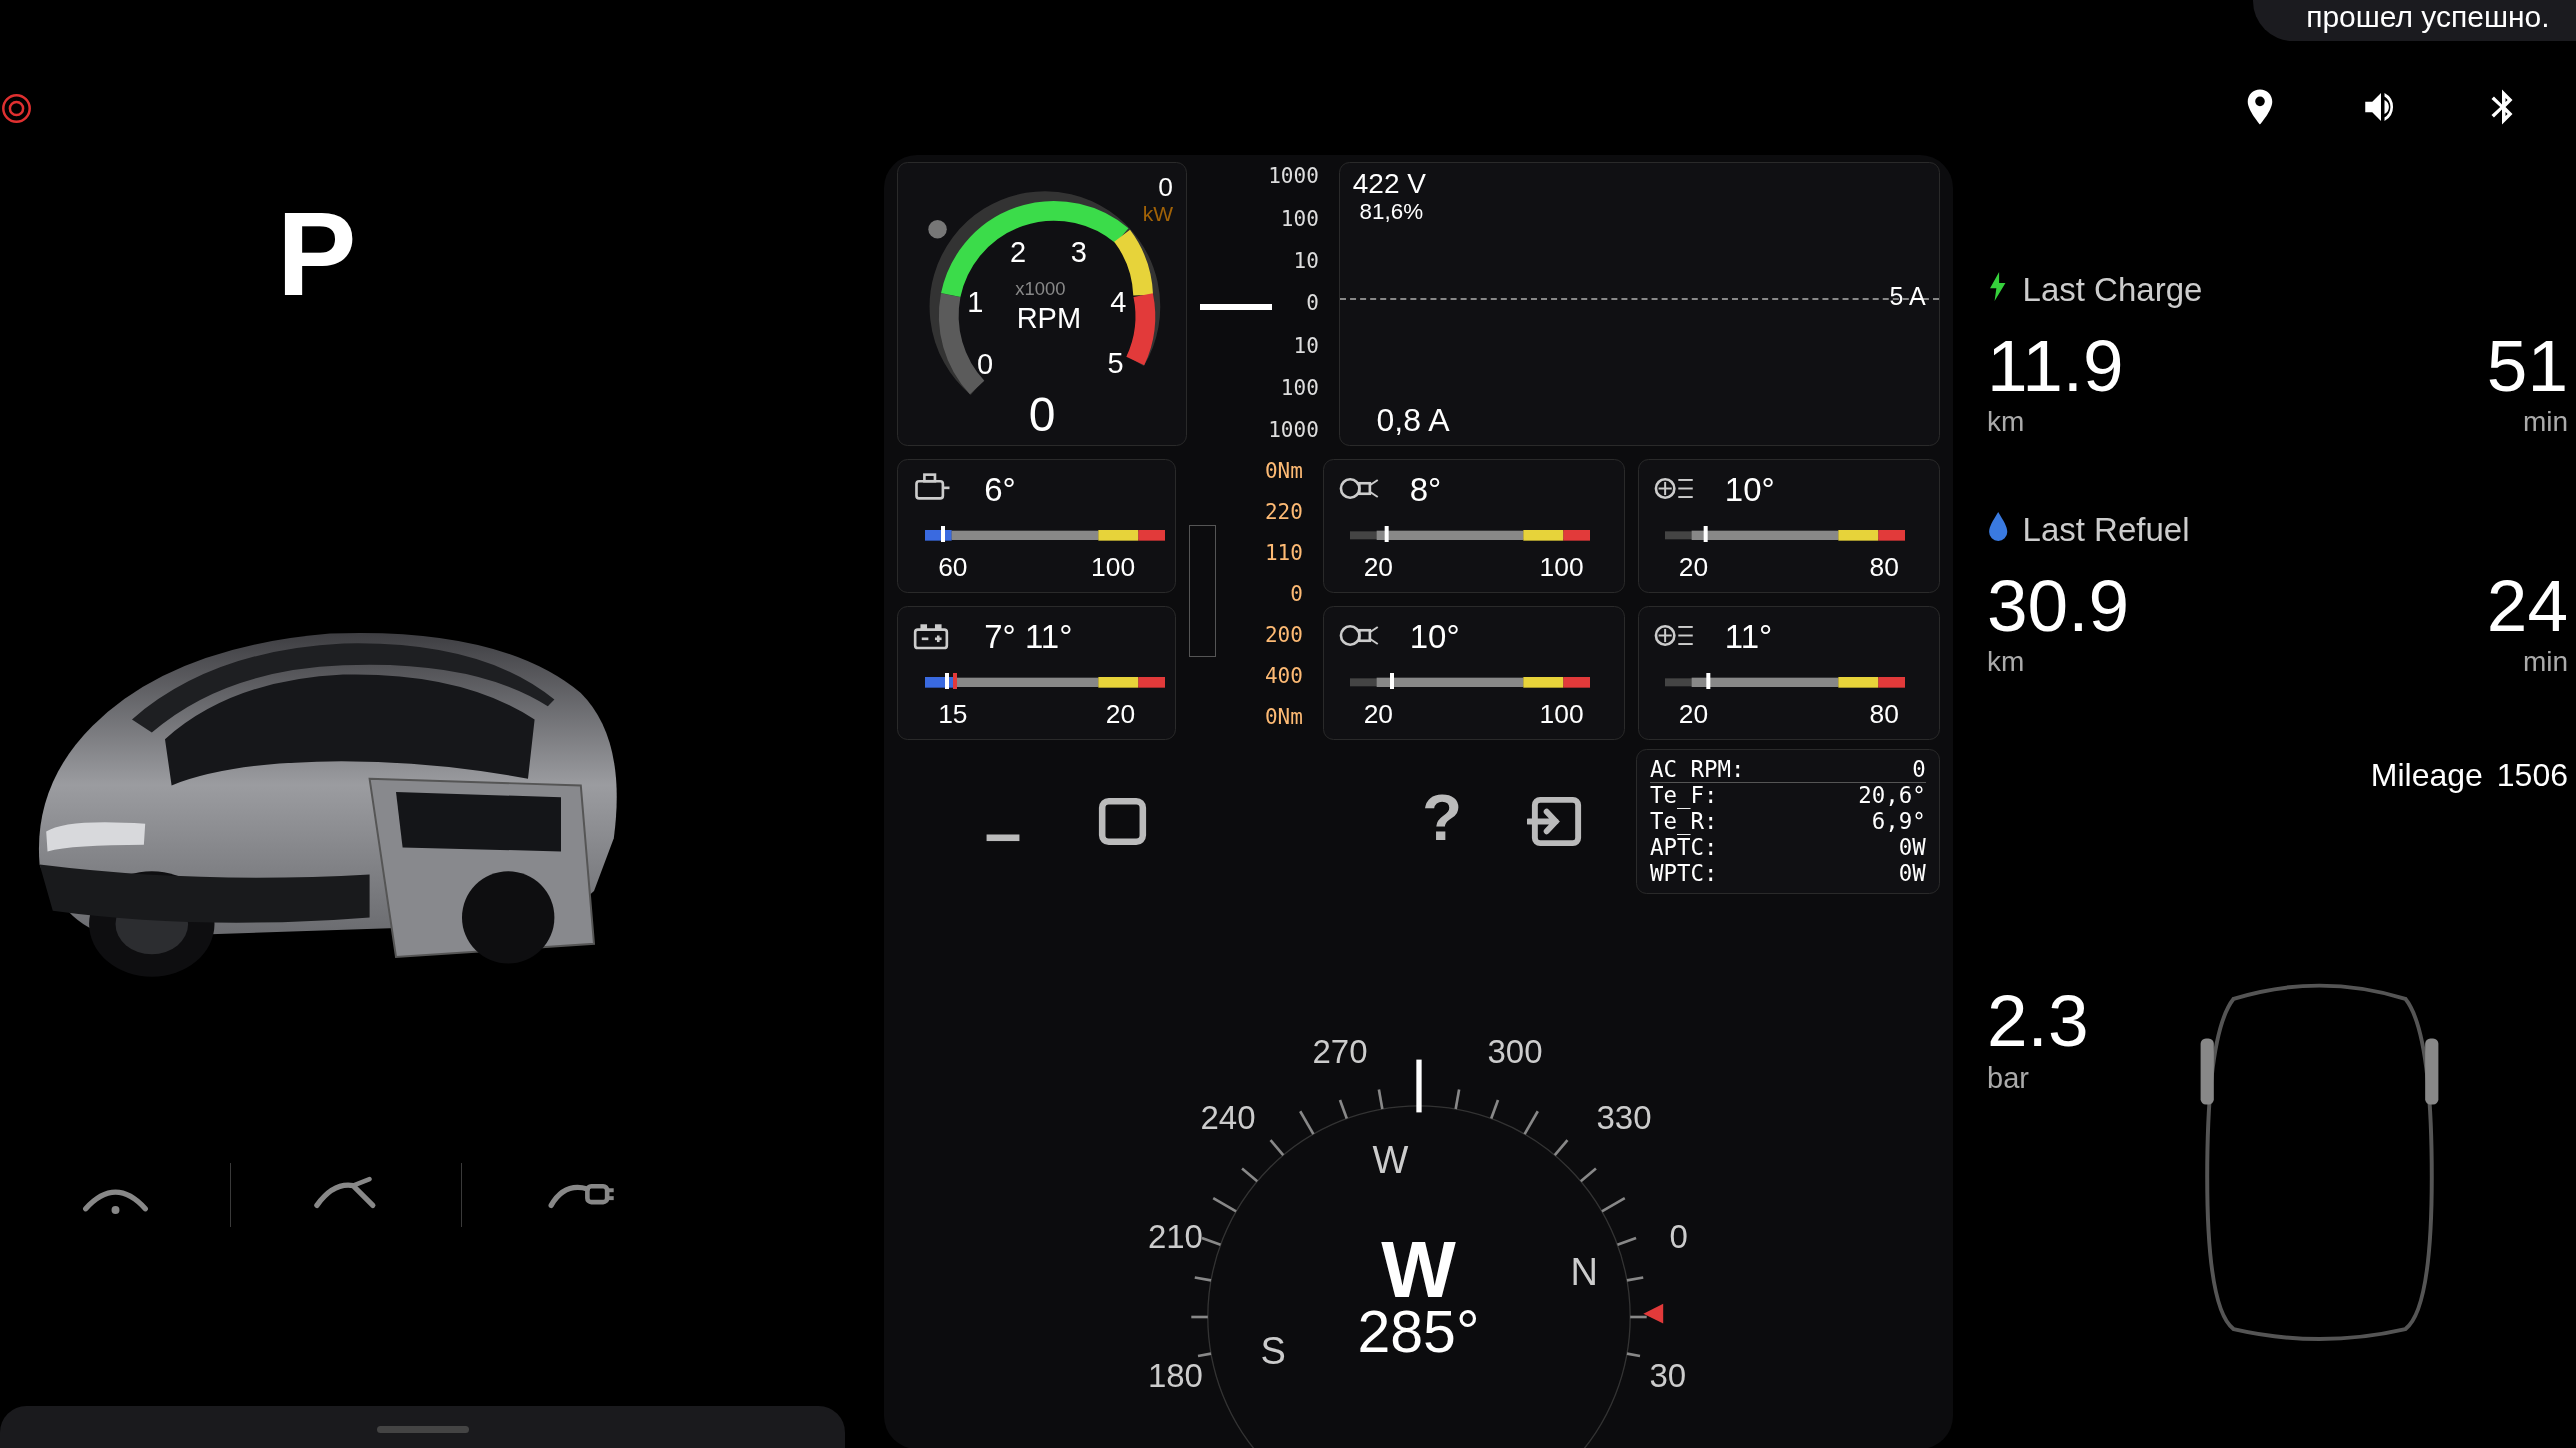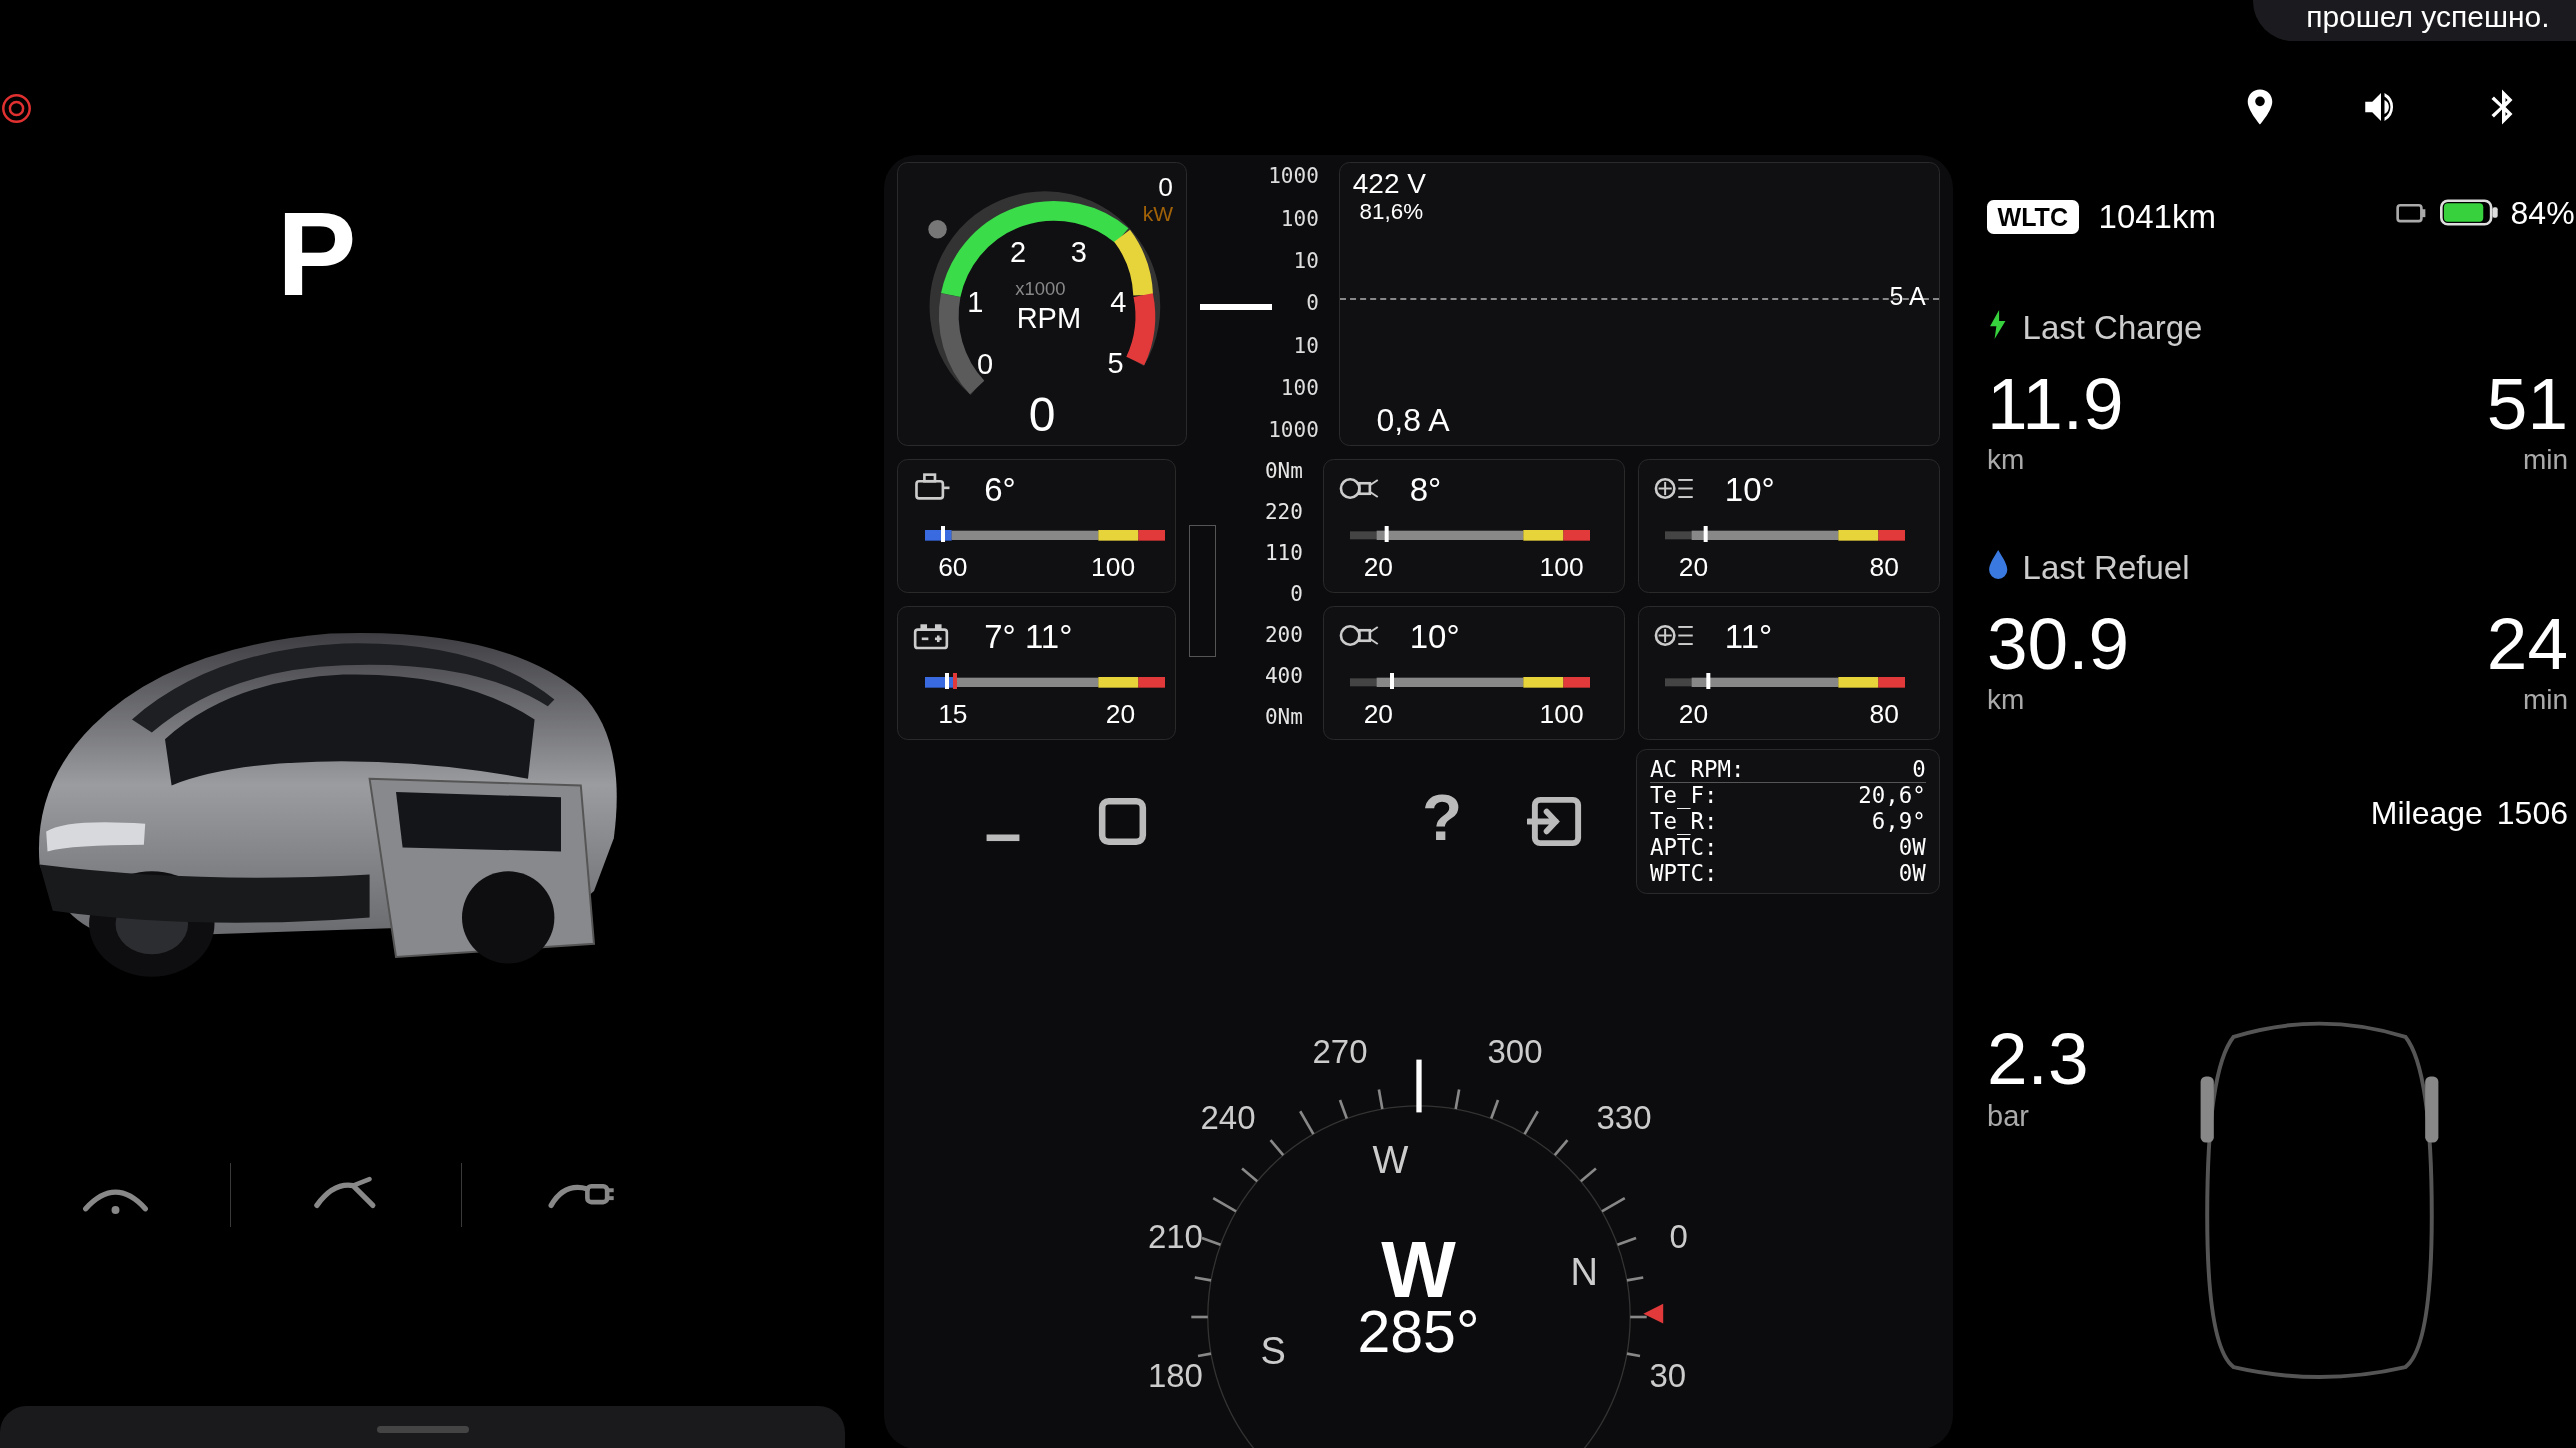--- a/index.html
+++ b/index.html
@@ -114,21 +114,21 @@
 .graph-box .trace { position: absolute; top: 135px; left: 0; right: 0; border-top: 2px dashed #888; }
 
 .diag-row2 {
   position: absolute; top: 304px; left: 13.2px; right: 13.2px;
   height: 281px; display: flex; gap: 13.2px;
 }
 .temp-col { display: flex; flex-direction: column; gap: 13.2px; }
 .temp-col.c1 { width: 290px; }
 .temp-col.c3, .temp-col.c4 { width: 314px; }
 .scale-v2 { width: 125px; position: relative; font-family: monospace; }
-.scale-v2 .tick { position: absolute; right: 6.6px; font-size: 21px; color: #e5e5e5; width: 112px; text-align: right;}
+.scale-v2 .tick { position: absolute; right: 6.6px; font-size: 21px; color: #fdba74; width: 112px; text-align: right;}
 .temp-gauge {
   flex: 1; background: #101013; border: 1.3px solid #2a2a2a; border-radius: 10.6px;
   position: relative;
 }
 .temp-gauge .ico { position: absolute; top: 12px; left: 13.2px; }
 .temp-gauge .val { position: absolute; top: 10.6px; left: 86px; font-size: 33px; font-weight: 500; }
 .temp-gauge .bar { position: absolute; top: 66px; left: 26.4px; right: 26.4px; height: 16px; }
 .temp-gauge .rng { position: absolute; top: 92px; left: 40px; right: 40px; display: flex; justify-content: space-between; font-size: 26.4px; }
 
 .diag-row3 {
@@ -557,36 +557,20 @@
     <div class="compass-label" style="top:370px;left:26.4px">180</div>
     <div class="compass-label" style="top:370px;left:528px">30</div>
     <div class="compass-label" style="top:152px;left:251px;font-size:38px">W</div>
     <div class="compass-label" style="top:264px;left:449px;font-size:38px">N</div>
     <div class="compass-label" style="top:343px;left:139px;font-size:38px">S</div>
   </div>
 
 </div>
 
 <div class="right-panel">
-  <div class="range-row">
-    <span class="wltc-badge">WLTC</span>
-    <span class="range-km">1041km</span>
-    <div class="batt-row">
-      <span><svg width="33" height="26.4" viewBox="0 0 50 40">
-            <rect x="4" y="8" width="36" height="24" rx="4" fill="none" stroke="#aaa" stroke-width="4"></rect>
-            <rect x="40" y="14" width="6" height="12" fill="#aaa"></rect>
-          </svg></span>
-      <span><svg width="59" height="29" viewBox="0 0 90 44">
-            <rect x="2" y="4" width="76" height="36" rx="10" fill="none" stroke="#ddd" stroke-width="4"></rect>
-            <rect x="6" y="8" width="60" height="28" rx="6" fill="#36d13c"></rect>
-            <rect x="80" y="14" width="8" height="16" rx="3" fill="#ddd"></rect>
-          </svg></span>
-      <span class="batt-pct">84%</span>
-    </div>
-  </div>
 
   <div class="section-hdr">
     <span><svg width="22.4" height="29" viewBox="0 0 24 32">
           <path d="M13 0 L3 18 h7 L8 32 L20 12 h-7 Z" fill="#36d13c"></path>
         </svg></span>
     <span>Last Charge</span>
   </div>
   <div class="metric-row">
     <div>
         <div class="metric-big">11.9</div>

